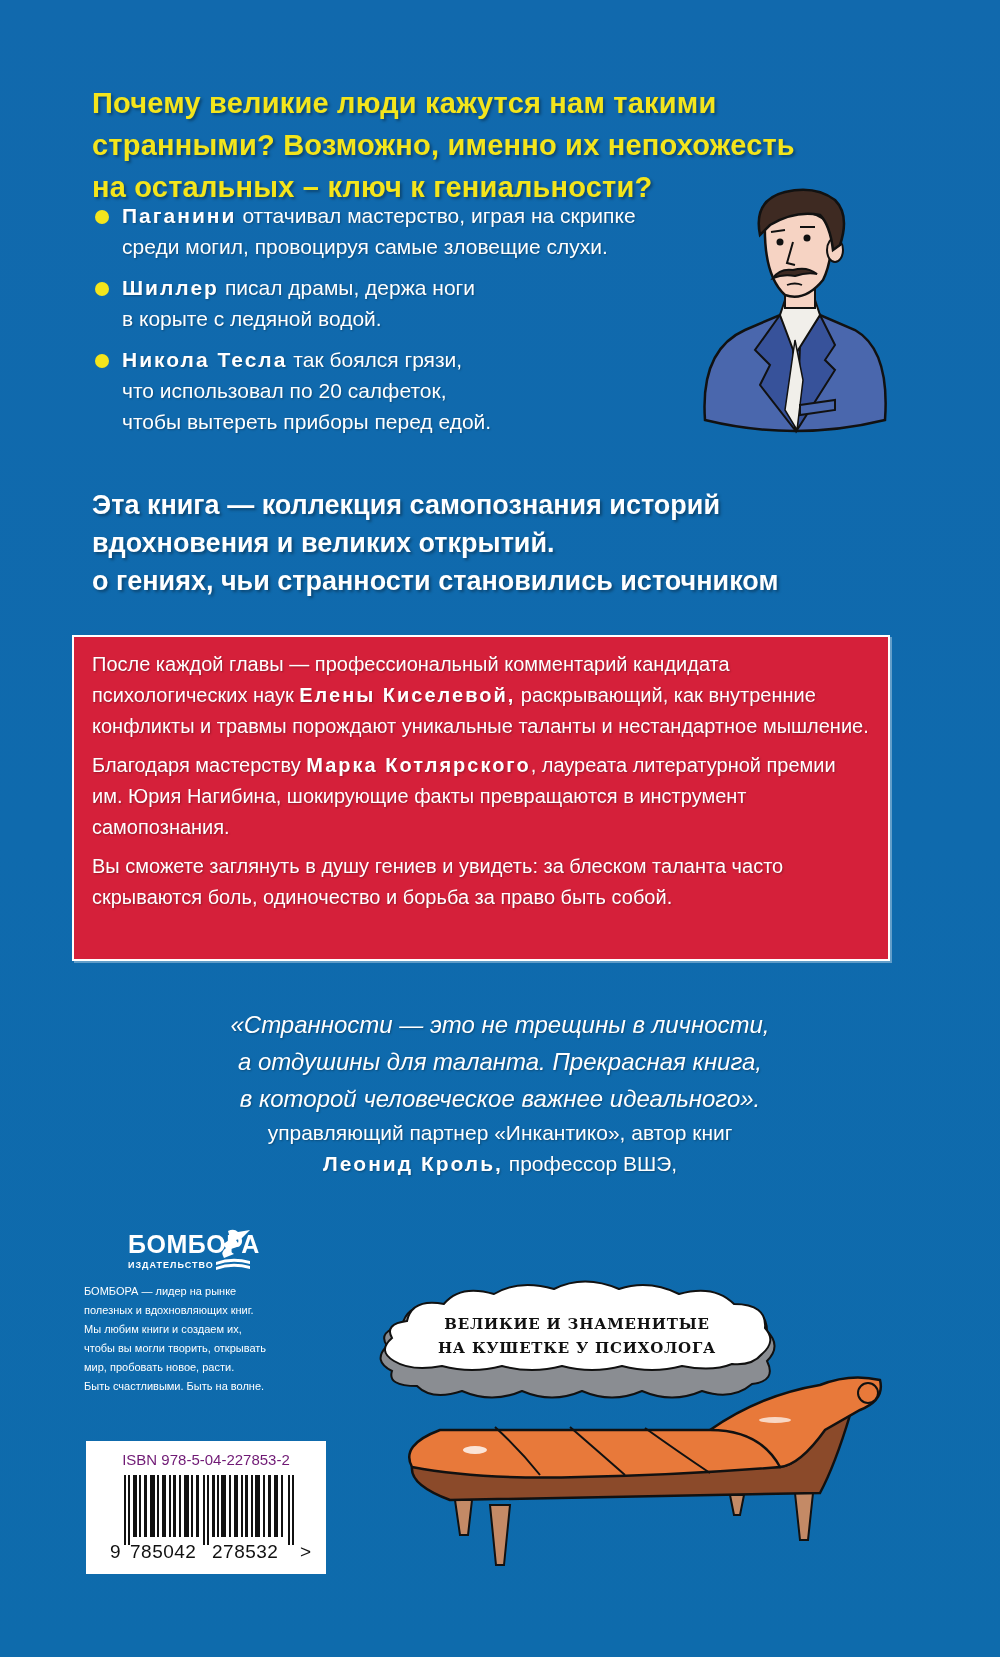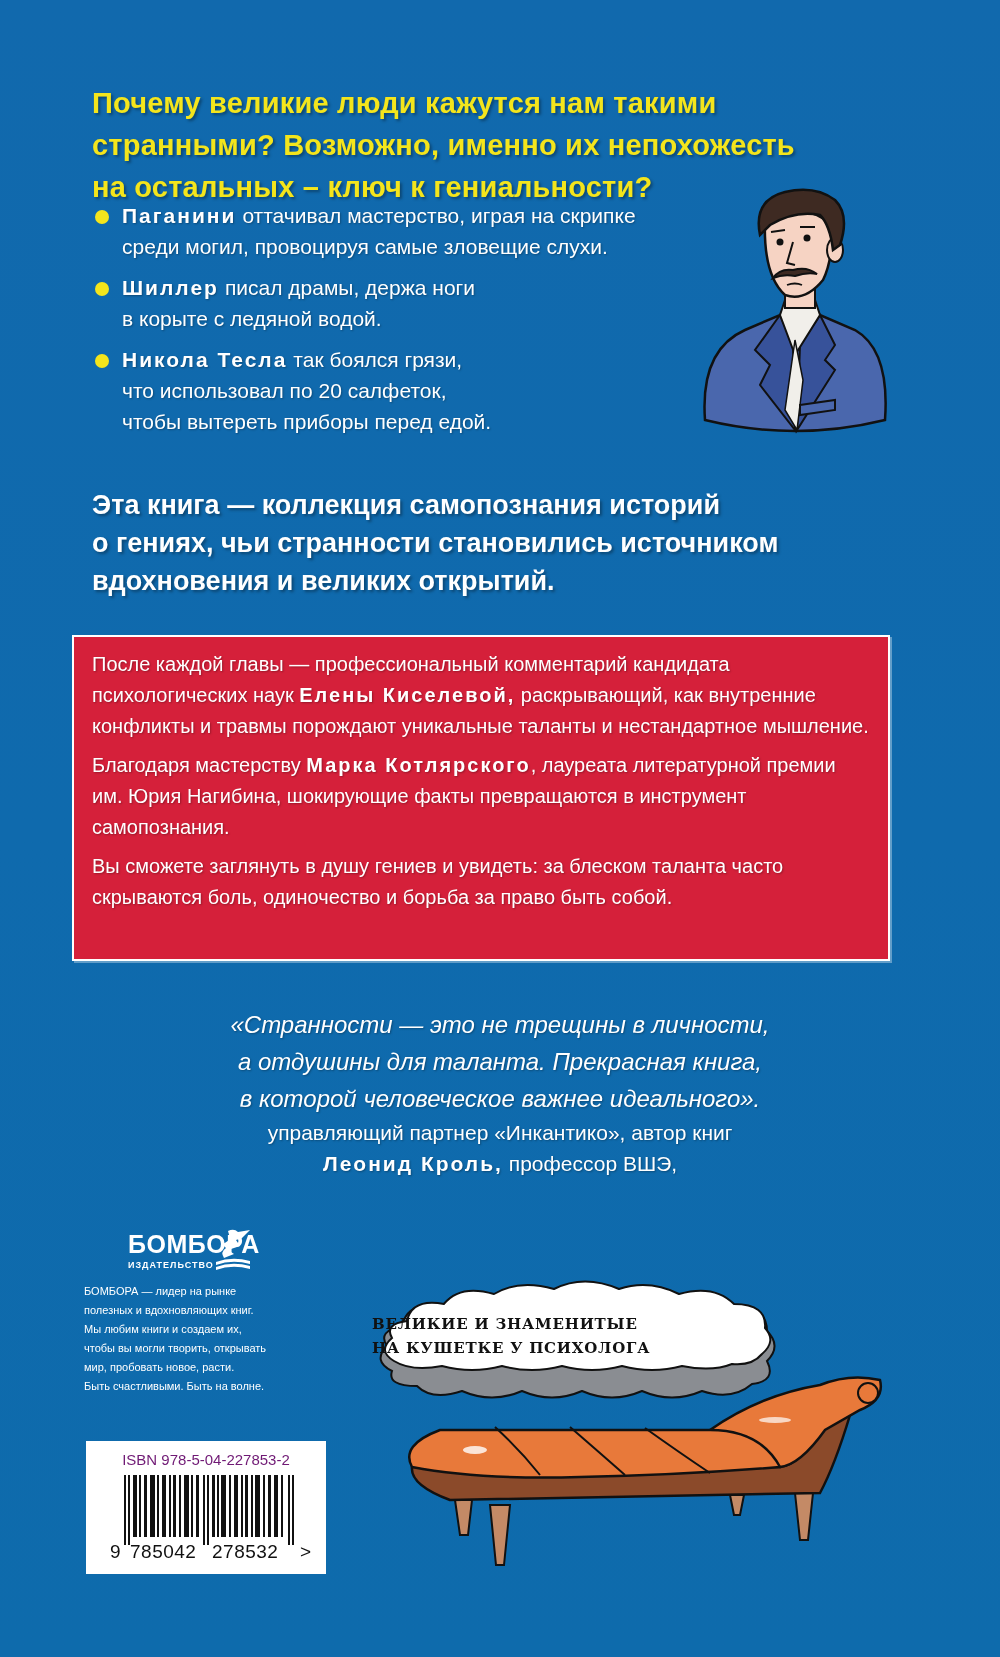--- a/index.html
+++ b/index.html
@@ -65,21 +65,21 @@
   .isbn-box {
     position: absolute; left: 86px; top: 1441px; width: 240px; height: 133px;
     background: #fff; box-sizing: border-box;
   }
   .isbn-text { position: absolute; left: 0; top: 10px; width: 100%; text-align: center; font-size: 15px; color: #701a75; }
   .barcode { position: absolute; left: 38px; top: 34px; width: 170px; height: 70px; }
   .barcode-num { position: absolute; left: 0; top: 100px; width: 100%; font-size: 19px; color: #111; letter-spacing: 0.5px; }
   .barcode-num span { position: absolute; }
   .cloud { position: absolute; left: 372px; top: 1276px; width: 410px; height: 130px; }
   .series-title {
-    position: absolute; left: 372px; top: 1312px; width: 410px; text-align: left;
+    position: absolute; left: 372px; top: 1312px; width: 410px; text-align: center;
     color: #111; font-family: "DejaVu Serif", serif; font-weight: bold; font-size: 15px; line-height: 24px; letter-spacing: 0.8px;
   }
   .couch { position: absolute; left: 380px; top: 1375px; width: 520px; height: 205px; }
 </style>
 </head>
 <body>
 
 <div class="cover">
 
   <div class="headline">
@@ -133,22 +133,22 @@
 
     <path d="M108 62 L102 83 L110 85" stroke="#111" stroke-width="2" fill="none"></path>
 
     <path d="M88 98 Q95 88 108 90 Q122 86 132 94 Q122 92 110 96 Q98 94 88 98 Z" fill="#3e2a22" stroke="#111" stroke-width="2"></path>
 
     <path d="M102 105 Q110 102 117 105" stroke="#111" stroke-width="1.8" fill="none"></path>
   </svg>
 
   <div class="intro">
     <div>Эта книга — коллекция самопознания историй</div>
+    <div>вдохновения и великих открытий.</div>
     <div>о гениях, чьи странности становились источником</div>
-    <div>вдохновения и великих открытий.</div>
   </div>
 
   <div class="redbox">
     <p>
       <span>После каждой главы — профессиональный комментарий кандидата психологических наук</span>
       <b>Елены Киселевой,</b>
       <span>раскрывающий, как внутренние конфликты и травмы порождают уникальные таланты и нестандартное мышление.</span>
     </p>
     <p>
       <span>Благодаря мастерству</span>

